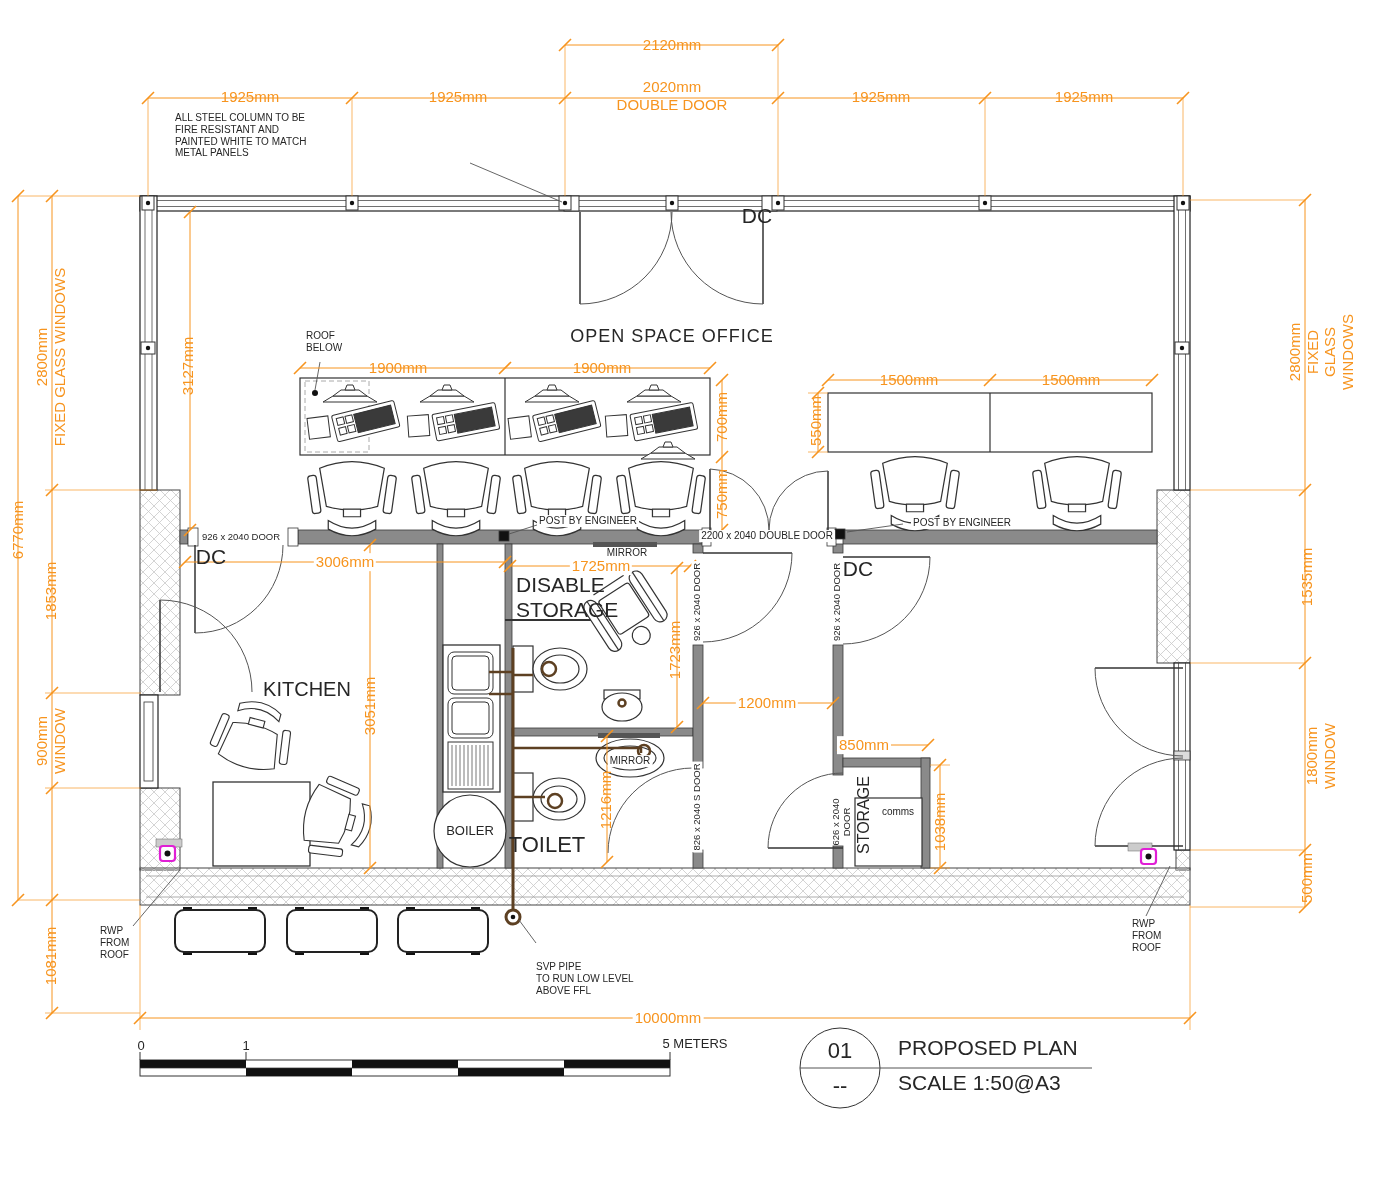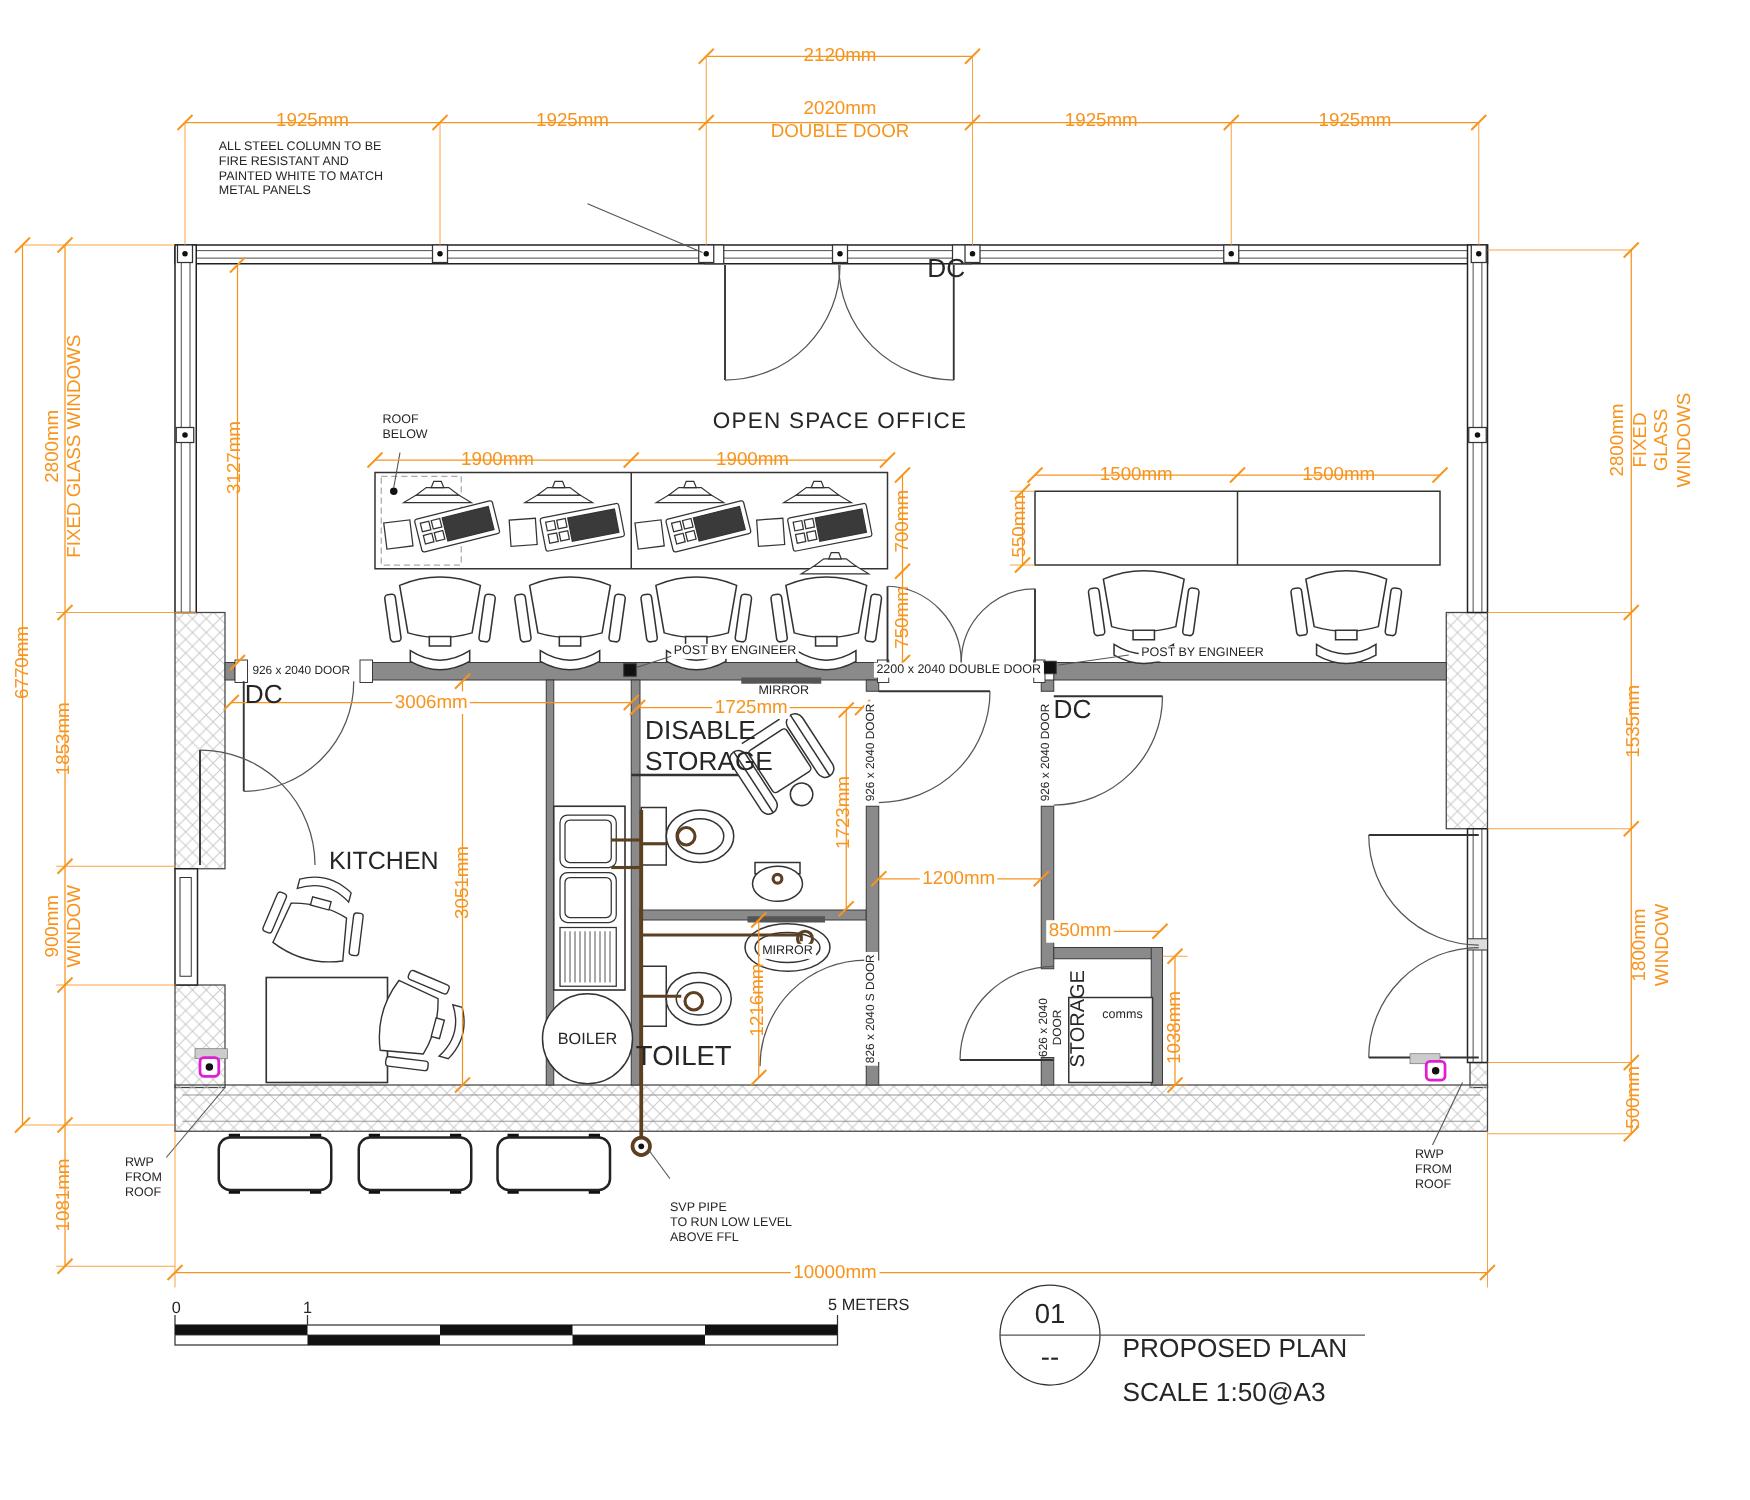--- a/index.html
+++ b/index.html
@@ -4,21 +4,21 @@
 <style>
   html,body{margin:0;padding:0;background:#fff;}
   #sheet{position:relative;width:1400px;height:1200px;background:#fff;overflow:hidden;
          font-family:"Liberation Sans",sans-serif;}
   #plan-svg{position:absolute;left:0;top:0;}
   .lb{position:absolute;color:#262626;white-space:pre-line;line-height:1.18;text-align:center;
       transform:translate(-50%,-50%);font-family:"Liberation Sans",sans-serif;}
   .o{color:#F7941E;}
   .rot{transform:translate(-50%,-50%) rotate(-90deg);}
   .tl{transform:none;text-align:left;}
-  .lc{transform:translate(0,-50%);text-align:left;margin-top:32px;}
+  .lc{transform:translate(0,-50%);text-align:left;}
   .bg{background:#fff;padding:0 2px;}
   .s9{font-size:9.5px;}.s10{font-size:10px;}.s12{font-size:10px;}.s13{font-size:13px;}
   .s15{font-size:15px;}.s16{font-size:16px;}.s18{font-size:18px;}.s20{font-size:20px;}
   .s21{font-size:21px;}.s22{font-size:22px;}
 </style>
 </head>
 <body>
 
 <div id="sheet">
 

